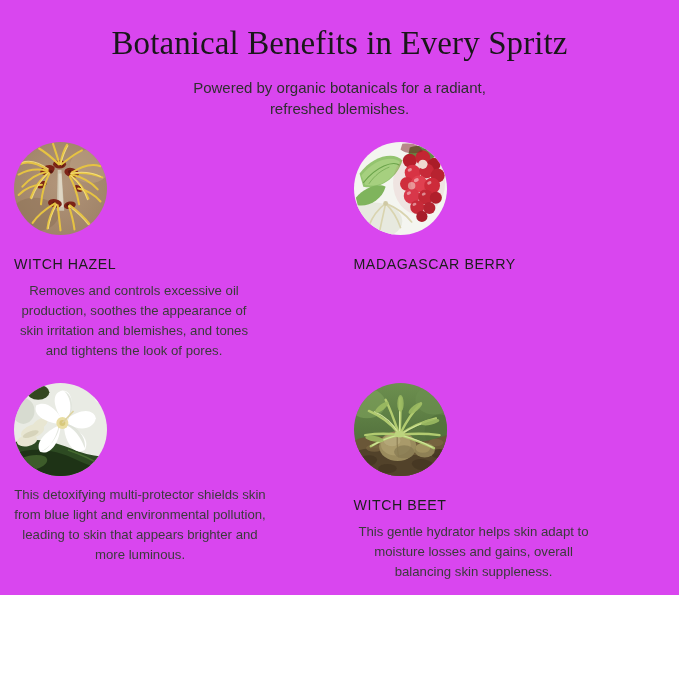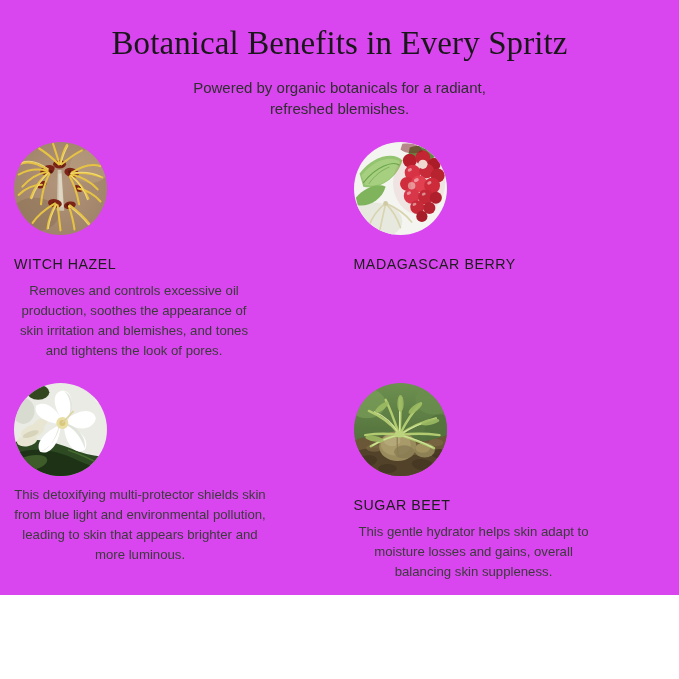--- a/index.html
+++ b/index.html
@@ -348,18 +348,18 @@
             <ellipse cx="30" cy="26" rx="9" ry="3" transform="rotate(-38 30 26)"></ellipse>
             <ellipse cx="50" cy="22" rx="3.4" ry="9"></ellipse>
             <ellipse cx="66" cy="27" rx="9" ry="3.2" transform="rotate(-38 66 27)"></ellipse>
             <ellipse cx="82" cy="42" rx="10" ry="3" transform="rotate(-12 82 42)"></ellipse>
             <ellipse cx="22" cy="60" rx="10" ry="3" transform="rotate(10 22 60)"></ellipse>
           </g>
 
           <ellipse cx="49" cy="55" rx="5.5" ry="3.5" fill="#bdd47e"></ellipse>
         </svg>
       </div>
-      <div class="ing-name">SUGAR BEET</div>
+      <div class="ing-name">WITCH BEET</div>
       <div class="ing-desc">This gentle hydrator helps skin adapt to moisture losses and gains, overall balancing skin suppleness.</div>
     </div>
 
   </div>
 </div>
 
 </body></html>

